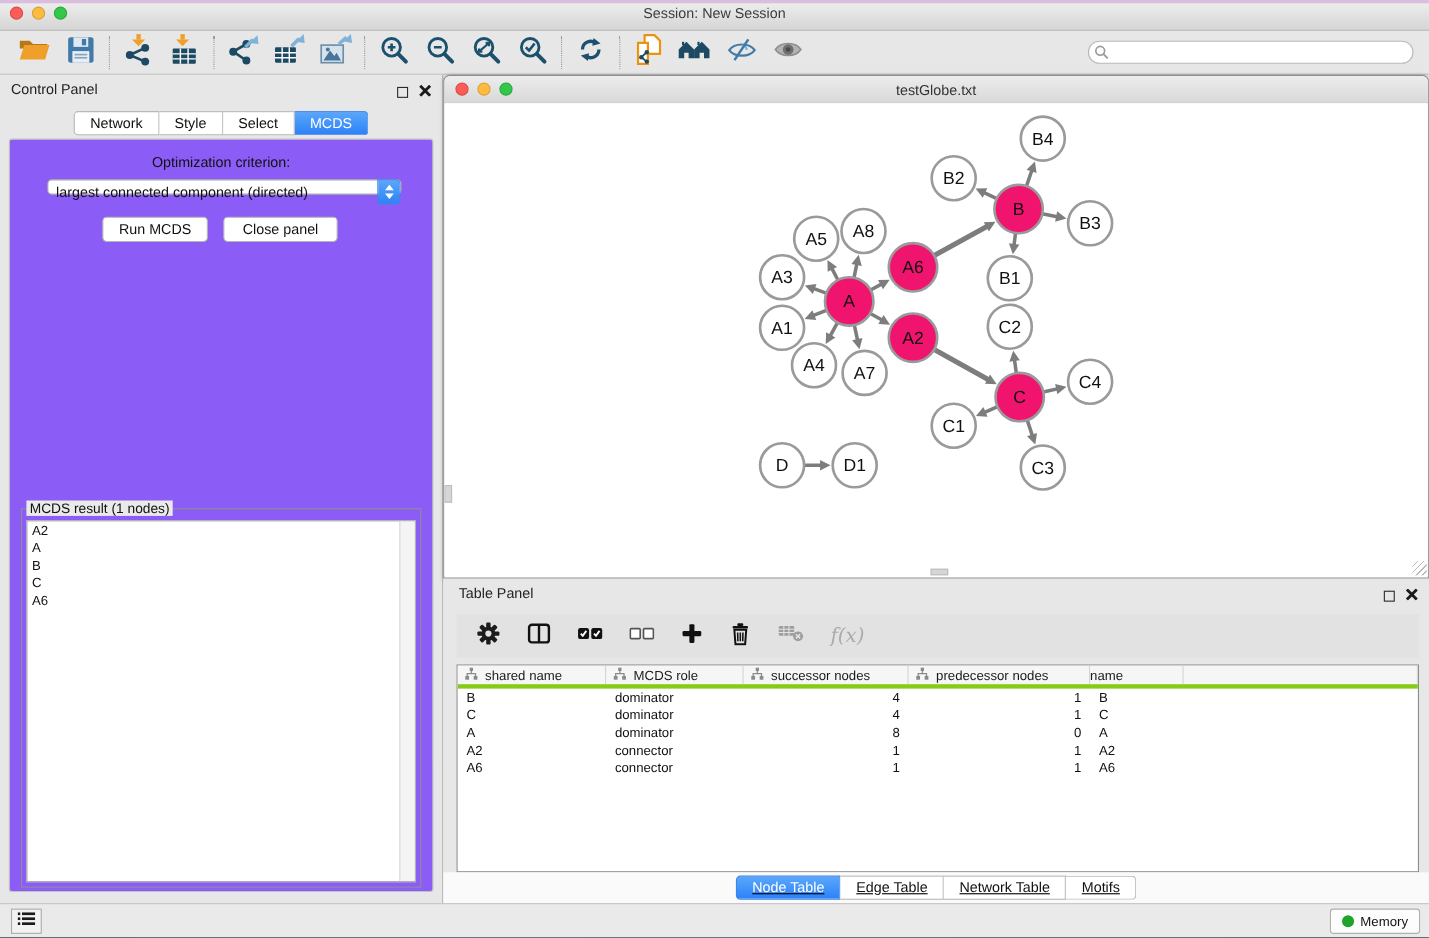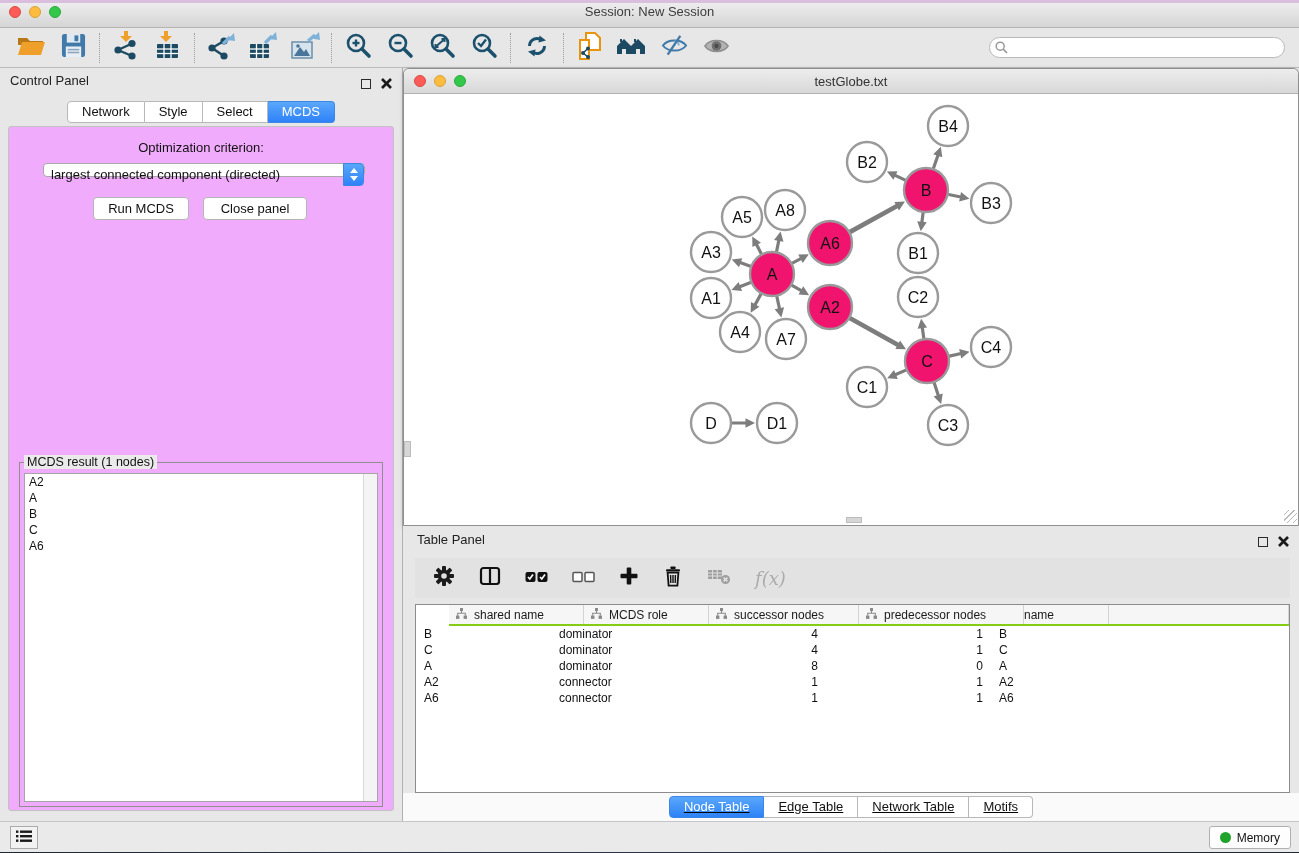--- a/index.html
+++ b/index.html
@@ -29,21 +29,21 @@
 
   
   .control-panel { position:relative; width:403px; height:753px; background:#e7e7e7; border-right:1px solid #b0b0b0; }
   .cp-header { height:26px; line-height:26px; padding-left:10px; font-size:13px; color:#222; }
   .panel-icons { position:absolute; right:10px; top:7px; display:flex; gap:10px; align-items:center; }
   .cp-tabs { position:absolute; top:33px; left:50%; transform:translateX(-50%); display:flex; }
   .seg { height:22px; line-height:20px; padding:0 14px; font-size:13px; color:#111; background:#fff; border:1px solid #b8b8b8; border-left:none; white-space:nowrap; }
   .seg:first-child { border-left:1px solid #b8b8b8; border-radius:4px 0 0 4px; }
   .seg:last-child { border-radius:0 4px 4px 0; }
   .seg.selected { background:linear-gradient(#5aa7fb,#2e82f7); border-color:#3c86e8; color:#fff; }
-  .cp-content { position:absolute; top:58px; left:8px; right:8px; bottom:10px; background:#f0abfc; border:1px solid #c2c2c2; border-radius:3px; }
+  .cp-content { position:absolute; top:58px; left:8px; right:8px; bottom:10px; background:#8b5cf6; border:1px solid #c2c2c2; border-radius:3px; }
   .opt-label { position:absolute; top:13px; left:0; right:0; text-align:center; font-size:13px; color:#111; }
   .dropdown { position:absolute; top:36px; left:34px; width:322px; height:14px; background:#fff; border:1px solid #a8a8a8; border-radius:4px; font-size:13px; line-height:21px; padding-left:7px; color:#111; }
   .dd-stepper { position:absolute; right:0; top:-1px; width:21px; height:23px; background:linear-gradient(#5aa7fb,#2e82f7); border-radius:0 4px 4px 0; border:1px solid #3c86e8; }
   .dd-stepper i { position:absolute; left:5.5px; width:0; height:0; border-left:4.5px solid transparent; border-right:4.5px solid transparent; }
   .dd-stepper i.up { top:4px; border-bottom:5px solid #fff; }
   .dd-stepper i.down { bottom:4px; border-top:5px solid #fff; }
   .btn { position:absolute; top:70px; height:23px; background:#fff; border:1px solid #b5b5b5; border-radius:4px; font-size:13px; color:#111; text-align:center; line-height:21px; }
   .btn-run { left:84px; width:96px; }
   .btn-close { left:194px; width:104px; }
   .result-box { position:absolute; left:10px; width:364px; top:335px; height:345px; border:1px solid #8f8f8f; }
@@ -67,21 +67,21 @@
   .resize-grip { position:absolute; right:1px; bottom:1px; width:13px; height:13px;
     background:repeating-linear-gradient(135deg, transparent 0 3px, #b9b9b9 3px 4px); }
 
   
   .table-panel { position:relative; height:295px; background:#e7e7e7; }
   .tp-header { height:28px; line-height:28px; padding-left:14px; font-size:13px; color:#222; }
   .tp-toolbar { position:absolute; top:32px; left:12px; right:9px; height:40px; background:#e2e2e2; border-radius:2px; display:flex; align-items:center; gap:24px; padding-left:18px; }
   .tpbtn { display:flex; align-items:center; justify-content:center; }
   .fx-label { font-family:"DejaVu Serif", serif; font-style:italic; font-size:18px; color:#ababab; }
   .tp-table { position:absolute; top:78px; left:12px; right:9px; height:189px; background:#fff; border:1px solid #8c8c8c; overflow:hidden; }
-  .thead { display:flex; height:21px; background:#f6f6f6; border-bottom:2px solid #84cc16;margin-left:33px; }
+  .thead { display:flex; height:21px; background:#f6f6f6; border-bottom:4px solid #84cc16; }
   .th { display:flex; align-items:center; justify-content:center; gap:6px; font-size:12px; color:#1a1a1a; border-right:1px solid #d4d4d4; }
   .th .tree { margin-right:auto; margin-left:6px; }
   .th .lbl { margin-right:auto; }
   .trow { display:flex; height:16px; }
   .td { font-size:12px; line-height:16px; color:#111; padding:0 8px; white-space:nowrap; overflow:hidden; }
   .td.r { text-align:right; }
   .tp-tabs-row { position:absolute; left:0; right:0; top:267px; height:28px; background:#fafafa; display:flex; justify-content:center; align-items:center; }
 
   
   .statusbar { position:relative; height:31px; background:#eaeaea; border-top:1px solid #c6c6c6;text-decoration:underline; }

